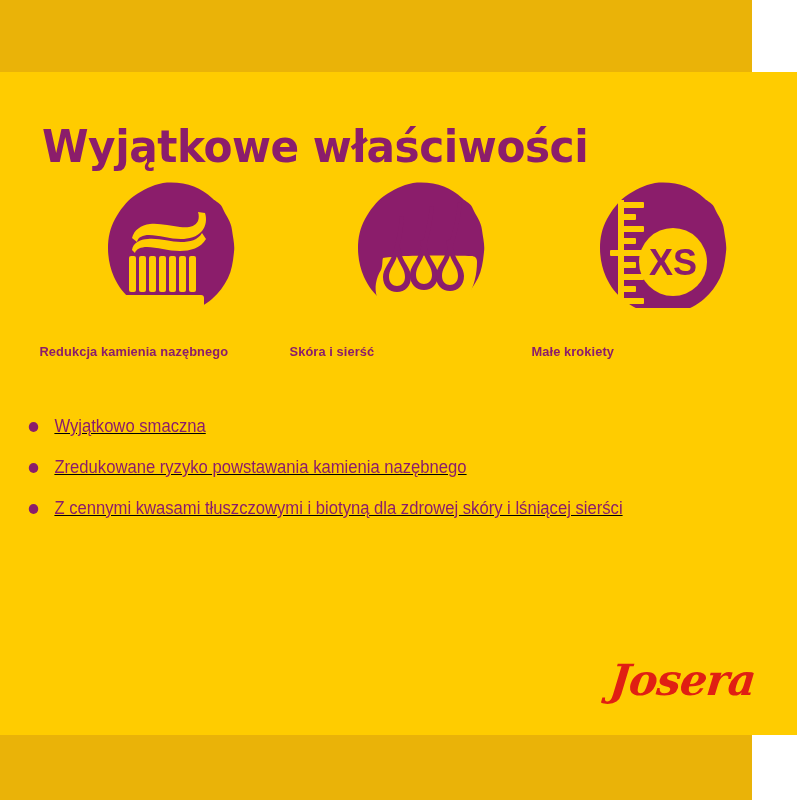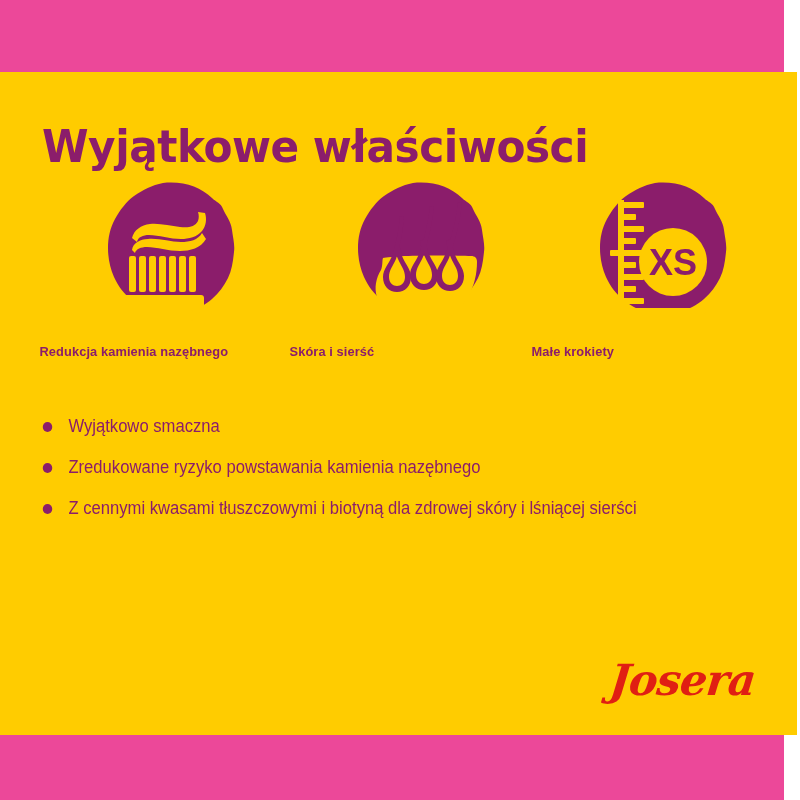--- a/index.html
+++ b/index.html
@@ -9,22 +9,21 @@
     height: 800px;
     background: #ffffff;
     font-family: "Liberation Sans", sans-serif;
     overflow: hidden;
   }
 
   #root {
     position: relative;
     width: 752px;
     height: 800px;
-    background: #ec4899;
-    padding-left: 32px;
+    background: #eab308;
   }
 
   
   #panel {
     position: absolute;
     left: 0;
     top: 72px;
     width: 797px;
     height: 663px;
     background: #ffcc00;
@@ -80,23 +79,24 @@
     font-size: 13.5px;
     color: #8b1d6b;
     letter-spacing: 0.1px;
     line-height: 16px;
     transform: scaleX(0.95);
   }
 
   
   #bullets {
     position: absolute;
-    left: 38px;
+    left: 24px;
     top: 342px;
     width: 700px;
+    text-decoration: underline;
   }
   .bullet-item {
     position: relative;
     padding-left: 32px;
     margin-bottom: 16px;
     font-family: "Liberation Sans", sans-serif;
     font-size: 17.5px;
     line-height: 25px;
     color: #8b1d6b;
     transform: scaleX(0.95);

